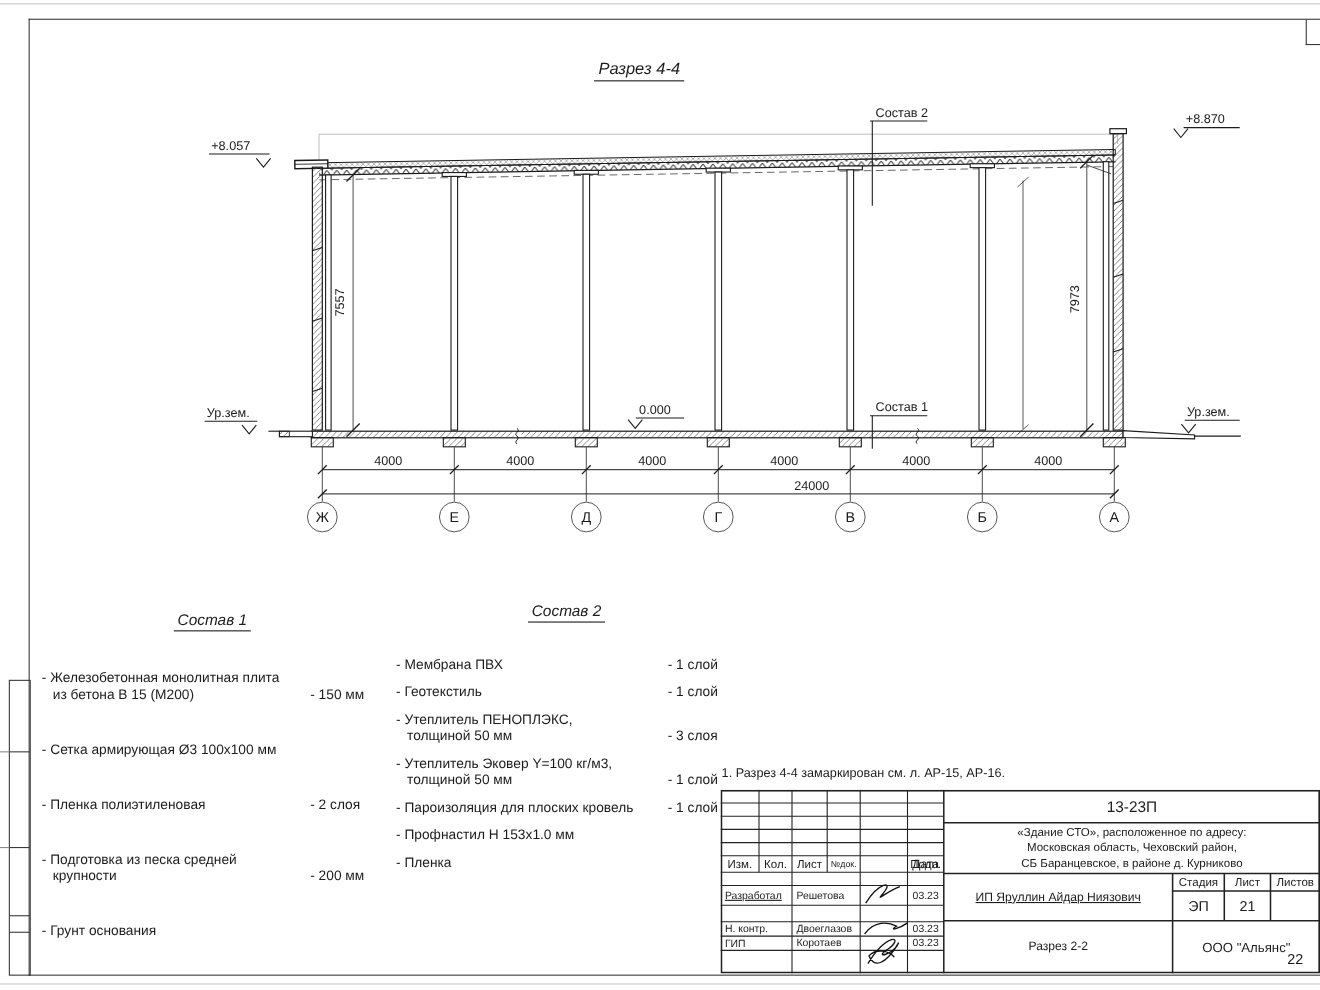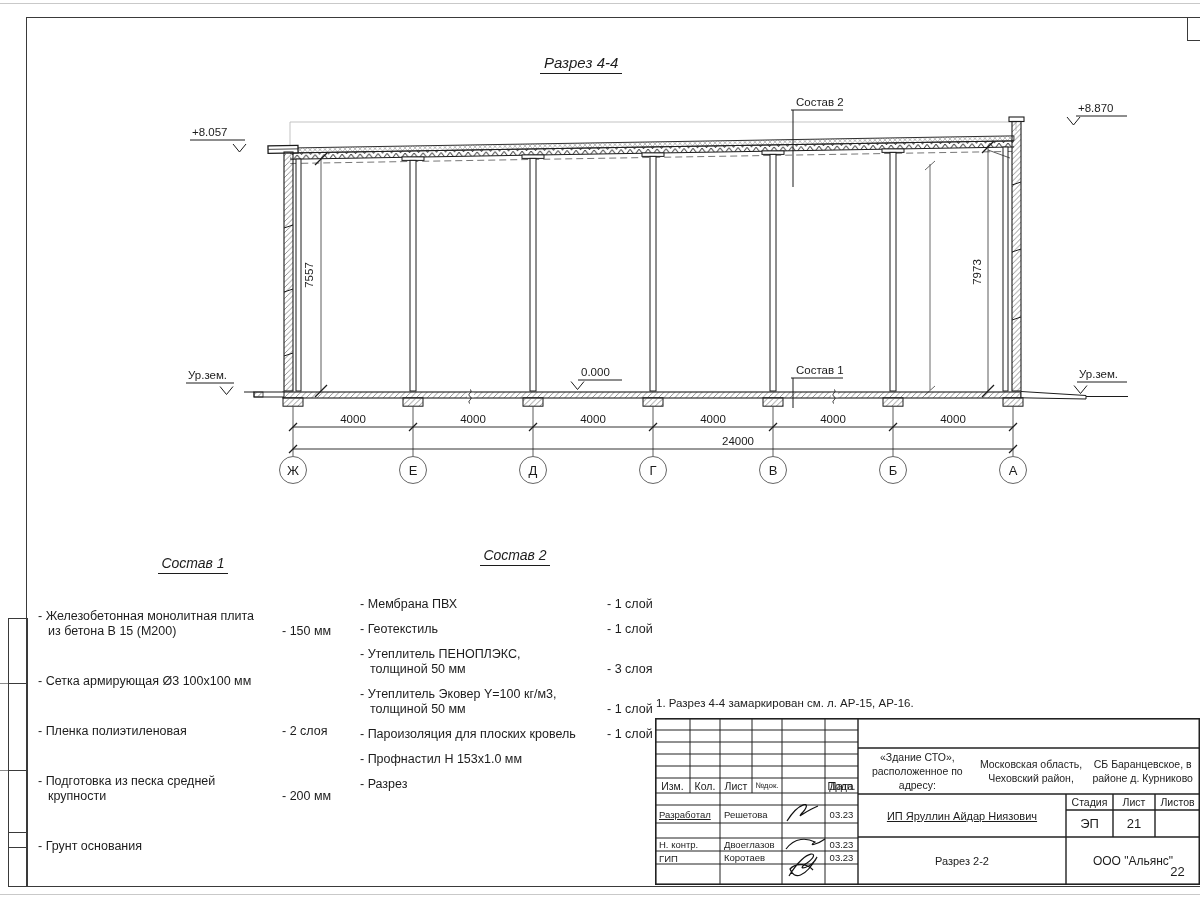--- a/index.html
+++ b/index.html
@@ -26,21 +26,21 @@
   .comp2 .comp-item{margin-bottom:10px;}
   .comp-line2{padding-left:10px;}
   .comp-val{position:absolute;bottom:0;}
   .comp1 .comp-val{left:244px;}
   .comp2 .comp-val{left:247px;}
   #note{position:absolute;left:656px;top:697px;font-size:11.5px;}
   #titleblock{position:absolute;left:655px;top:718px;width:545px;height:167px;}
   .tb-text{position:absolute;display:flex;align-items:center;justify-content:center;
            text-align:center;overflow:hidden;white-space:nowrap;}
   .tb-left{justify-content:flex-start;padding-left:4px;}
-  .tb-multi{flex-direction:row;line-height:14px;white-space:normal;}
+  .tb-multi{flex-direction:column;line-height:14px;white-space:normal;}
   svg text{fill:#1c1c1c;font-family:"Liberation Sans", sans-serif;}
 </style>
 </head>
 <body>
 <div id="sheet">
 
 <div class="paper-edge" style="top:3px;"></div>
 <div class="paper-edge" style="top:894px;"></div>
 
 <div id="frame"></div>
@@ -306,21 +306,21 @@
     <div class="comp-val">- 1 слой</div>
   </div>
   <div class="comp-item">
     <div>- Пароизоляция для плоских кровель</div>
     <div class="comp-val">- 1 слой</div>
   </div>
   <div class="comp-item">
     <div>- Профнастил Н 153х1.0 мм</div>
   </div>
   <div class="comp-item">
-    <div>- Разрез</div>
+    <div>- Пленка</div>
   </div>
 </div>
 
 <div id="note">1. Разрез 4-4 замаркирован см. л. АР-15, АР-16.</div>
 
 <div id="titleblock">
   <svg style="position:absolute;left:0;top:0;" width="545" height="167" viewBox="0 0 545 167">
     <rect x="0.8" y="0.8" width="543.5" height="165.4" fill="none" stroke="#222" stroke-width="1.6"></rect>
     <g stroke="#222" stroke-width="1" fill="none">
       <line x1="35" y1="0" x2="35" y2="75"></line>
@@ -351,20 +351,21 @@
       <line x1="458" y1="76" x2="458" y2="119"></line>
       <line x1="500" y1="76" x2="500" y2="119"></line>
     </g>
     <g stroke="#111" stroke-width="1.2" fill="none">
       <path d="M132,103 C144,84 158,82 148,94 C140,103 150,93 163,88"></path>
       <path d="M131,131 C140,119 152,120 160,124 C152,129 163,126 170,121"></path>
       <path d="M134,158 C152,128 168,134 152,145 C138,154 158,150 162,139 C150,160 139,162 135,151 C141,144 153,146 158,152"></path>
     </g>
   </svg>
 
+  <div class="tb-text" style="left:203px;top:0;width:342px;height:30px;font-size:14px;">13-23П</div>
 
   <div class="tb-text tb-multi" style="left:203px;top:30px;width:342px;height:46px;font-size:10.5px;">
     <div>«Здание СТО», расположенное по адресу:</div>
     <div>Московская область, Чеховский район,</div>
     <div>СБ Баранцевское, в районе д. Курниково</div>
   </div>
 
   <div class="tb-text" style="left:0;top:60px;width:35px;height:15px;font-size:10.5px;">Изм.</div>
   <div class="tb-text" style="left:35px;top:60px;width:30px;height:15px;font-size:10.5px;">Кол.</div>
   <div class="tb-text" style="left:65px;top:60px;width:32px;height:15px;font-size:10.5px;">Лист</div>

